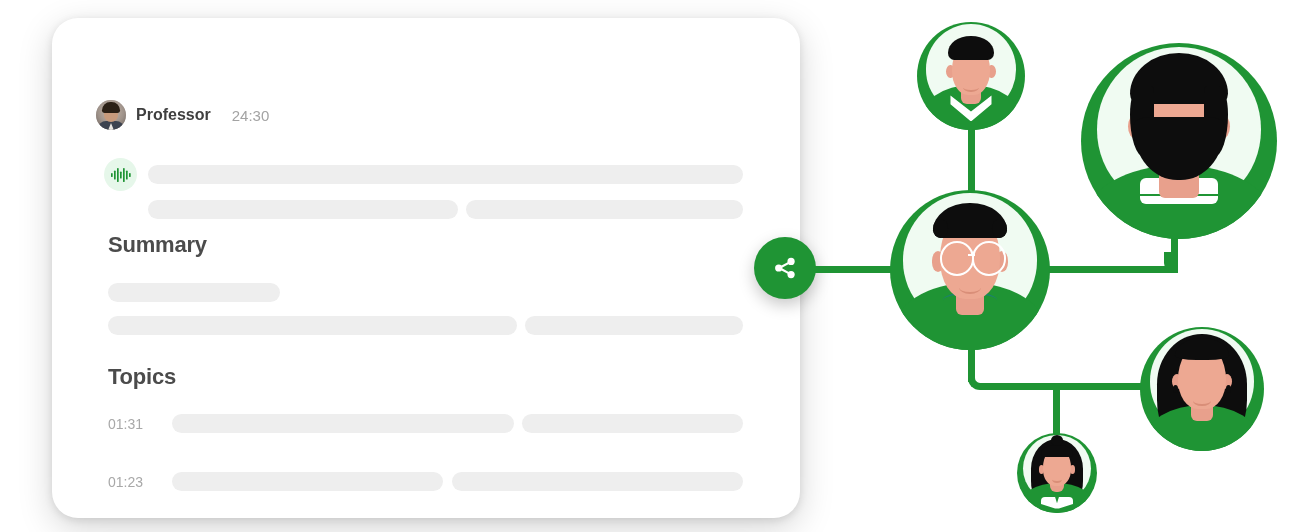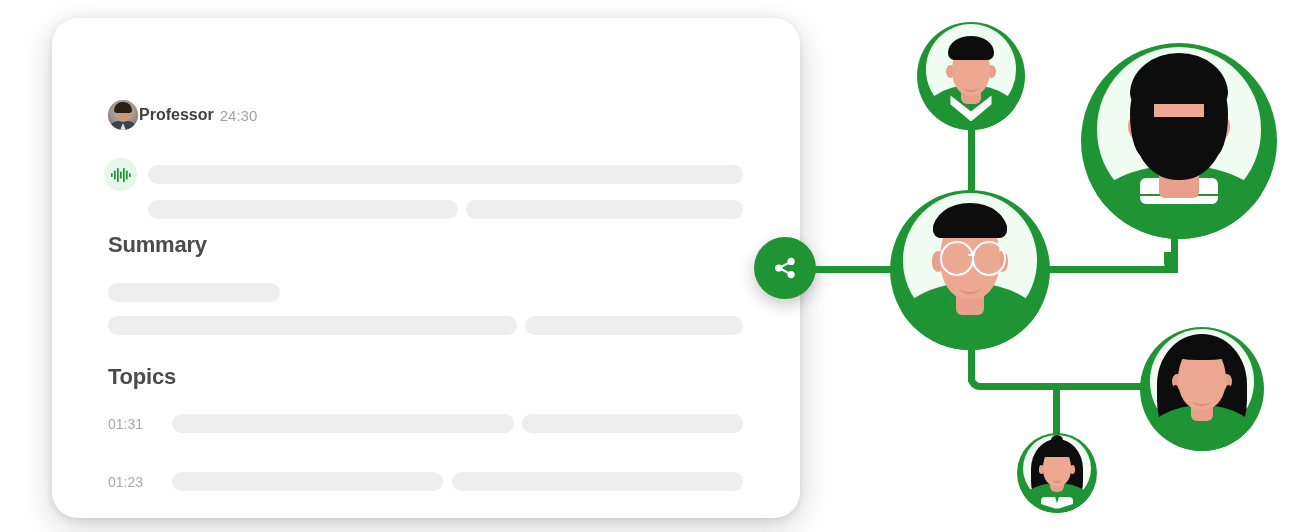--- a/index.html
+++ b/index.html
@@ -44,25 +44,25 @@
     top: 28px;
     font-size: 27px;
     font-weight: bold;
     color: #4b4b4b;
     letter-spacing: -0.3px;
     white-space: nowrap;
   }
 
   .meta-row {
     position: absolute;
-    left: 56px;
+    left: 44px;
     top: 82px;
     display: flex;
     align-items: center;
-    gap: 1px;
+    gap: 10px;
   }
   .avatar-photo {
     width: 30px;
     height: 30px;
     border-radius: 50%;
     background: #cfc9c6;
     position: relative;
     overflow: hidden;
     flex: none;
   }
@@ -99,21 +99,21 @@
     clip-path: polygon(50% 0, 100% 100%, 0 100%);
   }
   .meta-name {
     font-size: 16px;
     font-weight: bold;
     color: #3f3f3f;
   }
   .meta-time {
     font-size: 15px;
     color: #a3a3a3;
-    margin-left: 5px;
+    margin-left: 11px;
   }
 
   .wave-badge {
     position: absolute;
     left: 52px;
     top: 140px;
     width: 33px;
     height: 33px;
     border-radius: 50%;
     background: #e6f7ea;

